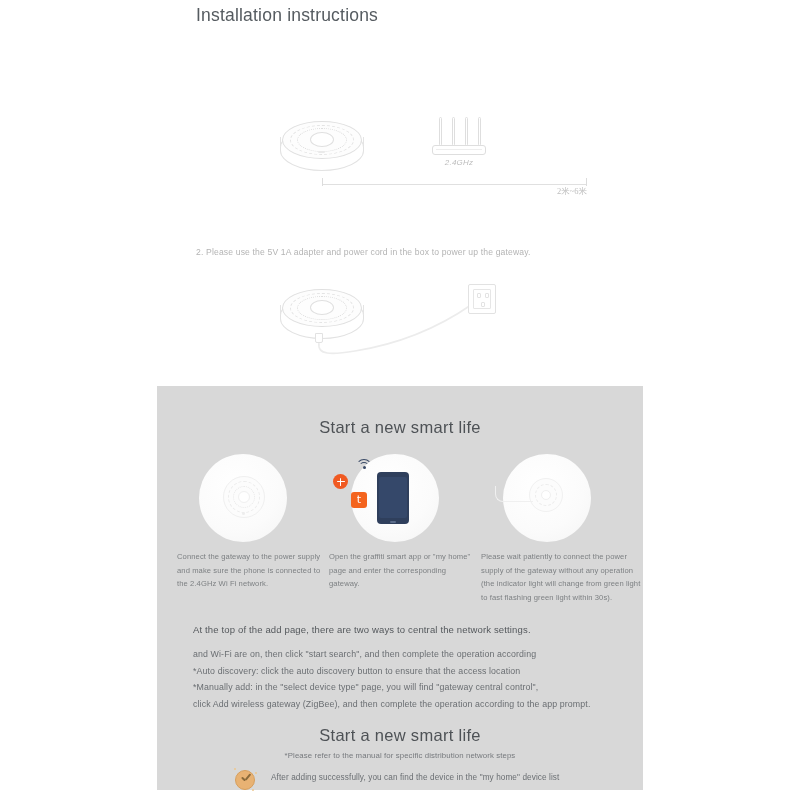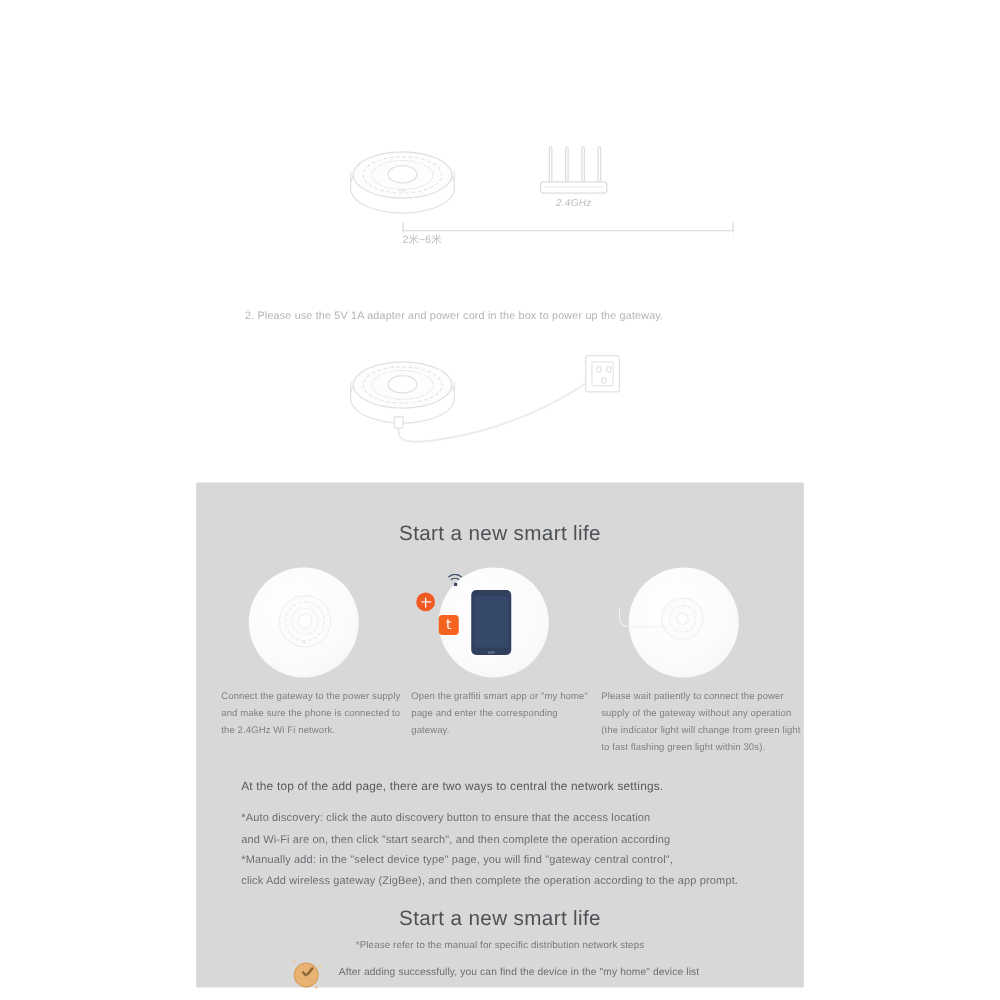--- a/index.html
+++ b/index.html
@@ -96,22 +96,22 @@
     font-size:8px;color:#bdbdbd;letter-spacing:.2px;
   }
 
   
   .measure{position:absolute;}
   .m-line{position:absolute;left:0;top:6px;width:100%;height:1px;background:#e0e0e0;}
   .m-cap{position:absolute;top:0;width:1px;height:12px;background:#dcdcdc;}
   .m-cap.l{left:0;}
   .m-cap.r{right:0;}
   .m-text{
-    position:absolute;left:0;top:8px;width:100%;text-align:left;
-    font-size:8.5px;color:#bdbdbd;background:#fff;
+    position:absolute;left:0;top:8px;width:100%;text-align:right;
+    font-size:8.5px;color:#bdbdbd;background:#fff;font-family:Liberation Serif, serif;
   }
 
   
   .step2-text{
     position:absolute;left:196px;top:247px;
     font-size:8.6px;color:#b4b4b4;letter-spacing:.15px;white-space:nowrap;
   }
   .illus2{position:absolute;left:155px;top:275px;width:500px;height:90px;}
 
   .socket{
@@ -264,20 +264,21 @@
   .final-text{
     position:absolute;left:36px;top:3px;
     font-size:8.2px;color:#6a6e72;letter-spacing:.1px;white-space:nowrap;
   }
 </style>
 </head>
 <body>
 
 <div class="page">
 
+  <div class="title">Installation instructions</div>
 
   <div class="intro">
   </div>
 
   <div class="illus1">
 
     <div class="gateway" style="left:125px;top:8px;width:84px;height:62px;">
       <div class="gw-side"></div>
       <div class="gw-body"></div>
       <div class="gw-top"></div>
@@ -379,22 +380,22 @@
           </div>
           <div class="cord3"></div>
         </div>
         <div class="feat-cap">Please wait patiently to connect the power supply of the gateway without any operation (the indicator light will change from green light to fast flashing green light within 30s).</div>
       </div>
     </div>
 
     <div class="p-lead">At the top of the add page, there are two ways to central the network settings.</div>
 
     <div class="p-body">
+      <div>and Wi-Fi are on, then click "start search", and then complete the operation according</div>
       <div>*Auto discovery: click the auto discovery button to ensure that the access location</div>
-      <div>and Wi-Fi are on, then click "start search", and then complete the operation according</div>
       <div>*Manually add: in the "select device type" page, you will find "gateway central control",</div>
       <div>click Add wireless gateway (ZigBee), and then complete the operation according to the app prompt.</div>
     </div>
 
     <div class="panel-title2">Start a new smart life</div>
     <div class="panel-sub2">*Please refer to the manual for specific distribution network steps</div>
 
     <div class="final-row">
       <div class="check-badge"></div>
       <div class="spark s1"></div>

